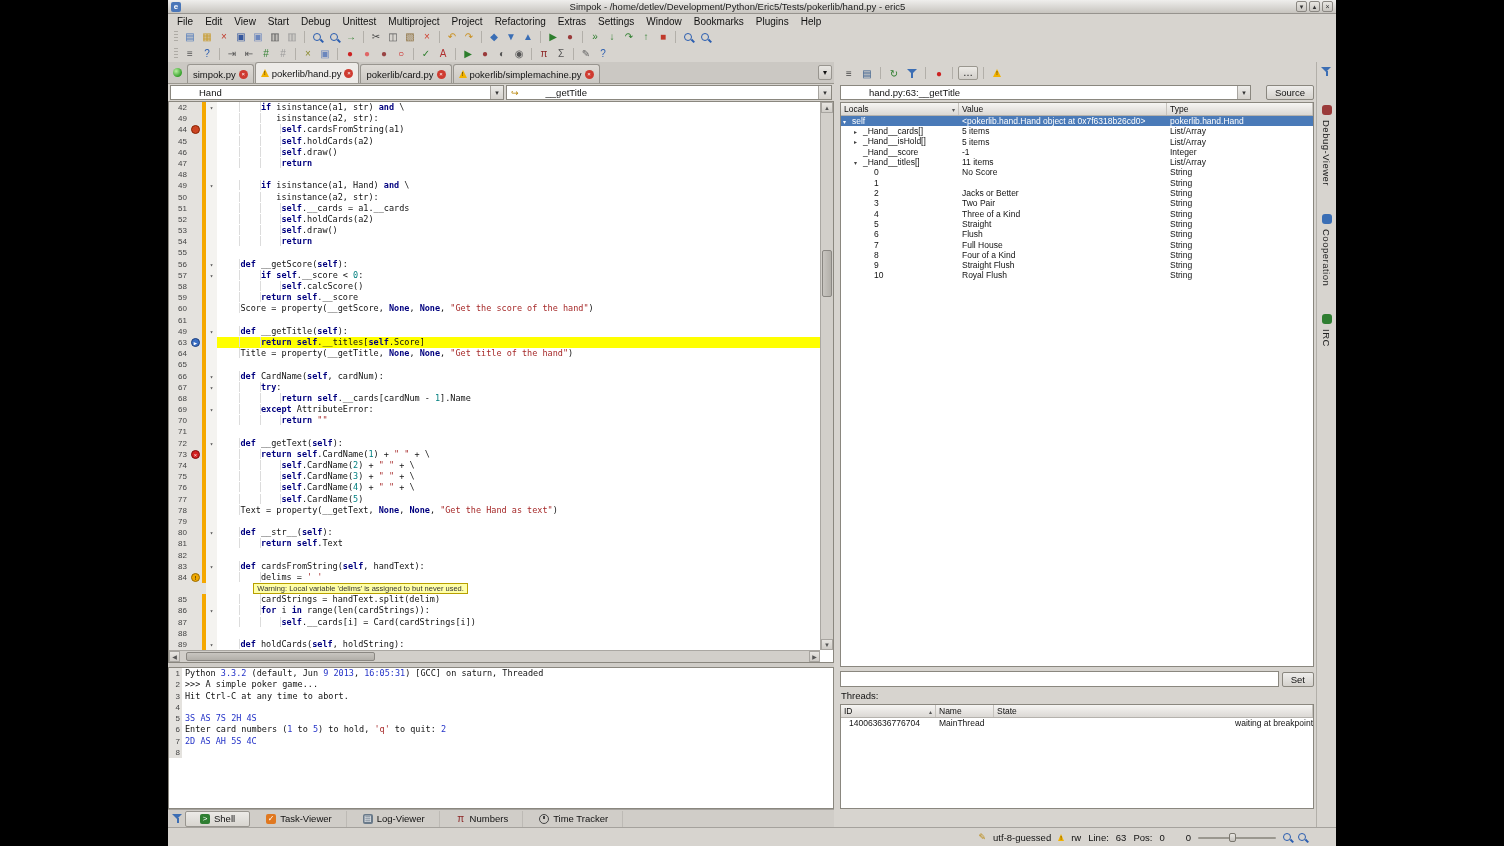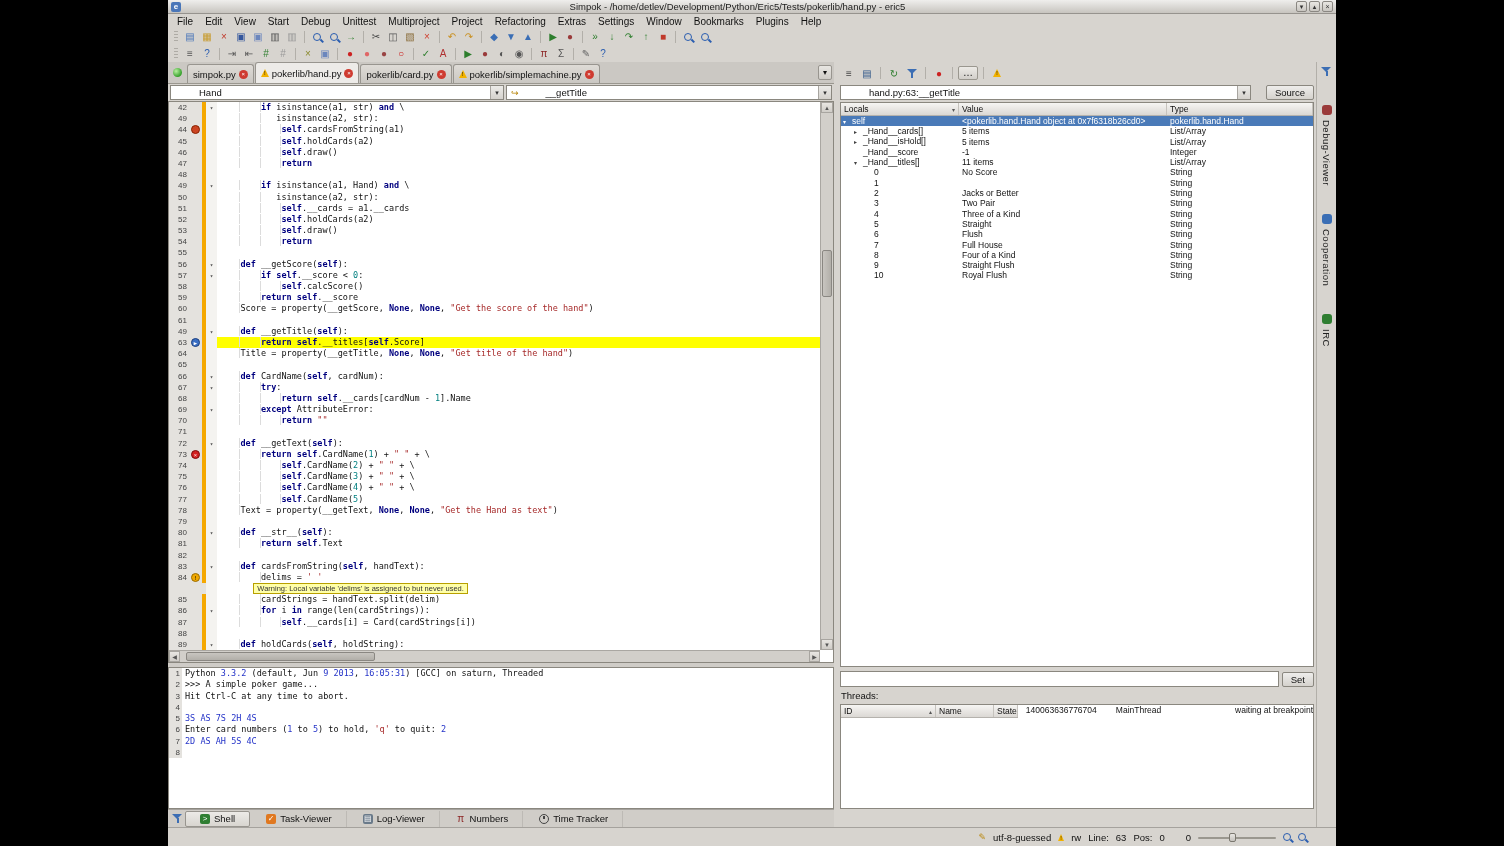--- a/index.html
+++ b/index.html
@@ -106,21 +106,21 @@
 .threads-wrap .c2{flex:1;text-align:right;}
 .lrow{display:flex;height:10.3px;line-height:10.3px;align-items:center;}
 .lrow.sel{background:#4a7ab8;color:#fff;}
 .lc{white-space:nowrap;overflow:hidden;padding-left:3px;min-width:0;}
 .expander{display:inline-block;width:9px;font-size:6px;color:#444;}
 .lrow.sel .expander{color:#fff;}
 .trow{display:flex;height:11px;line-height:11px;}
 .set-row{height:22px;flex:0 0 22px;display:flex;align-items:center;gap:3px;padding:0 2px;}
 .set-input{flex:1;height:16px;border:1px solid #8a877f;background:#fff;font-size:9.5px;padding:0 3px;font-family:"Liberation Sans",sans-serif;}
 .threads-label{height:14px;flex:0 0 14px;font-size:9.5px;padding-left:3px;}
-.threads-wrap{height:105px;flex:0 0 105px;margin:0 2px 18px;background:#fff;border:1px solid #8a877f;display:flex;flex-direction:row;overflow:hidden;}
+.threads-wrap{height:105px;flex:0 0 105px;margin:0 2px 18px;background:#fff;border:1px solid #8a877f;display:flex;flex-direction:column;overflow:hidden;}
 
 .side-strip{width:20px;flex:0 0 20px;border-left:1px solid #b2afa9;display:flex;flex-direction:column;align-items:center;padding-top:4px;background:#d7d4cf;}
 .vtab{display:flex;flex-direction:column;align-items:center;gap:5px;margin-top:28px;}
 .vtab-label{writing-mode:vertical-rl;font-size:9.5px;color:#222;letter-spacing:0.5px;}
 .side-ico{width:10px;height:10px;border-radius:3px;}
 .funnel{position:relative;width:11px;height:11px;display:inline-block;}
 .funnel::before{content:"";position:absolute;left:0;top:1px;border-left:5.5px solid transparent;border-right:5.5px solid transparent;border-top:5px solid #3c6eb4;}
 .funnel::after{content:"";position:absolute;left:4.5px;top:5px;width:2px;height:5px;background:#3c6eb4;}
 
 .statusbar{height:19px;flex:0 0 19px;border-top:1px solid #a5a29d;display:flex;align-items:center;justify-content:flex-end;gap:7px;padding-right:30px;font-size:9.5px;}

